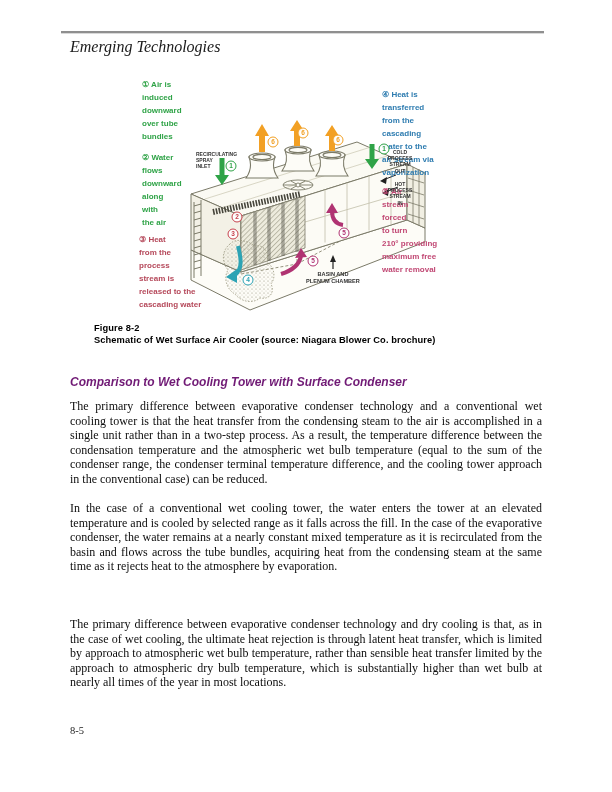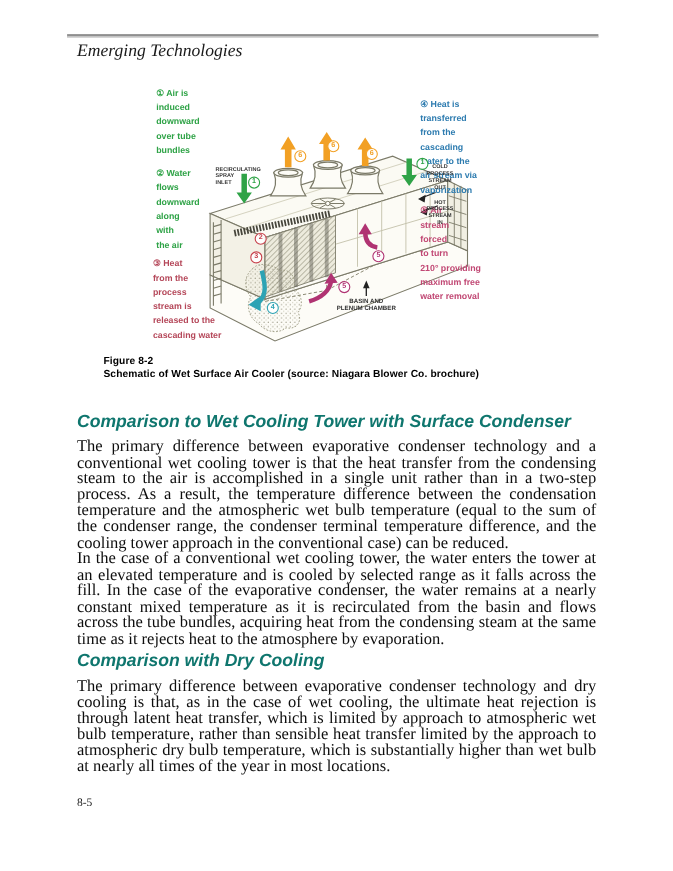--- a/index.html
+++ b/index.html
@@ -18,22 +18,22 @@
       font-family:"Liberation Sans",sans-serif;font-weight:700;font-size:6.5px;line-height:1;
       display:flex;align-items:center;justify-content:center;transform:translate(-50%,-50%);box-sizing:border-box;}
   .mk-green{color:#2FA347;border-color:#2FA347;}
   .mk-red{color:#C7424C;border-color:#C7424C;}
   .mk-teal{color:#2DA3B4;border-color:#2DA3B4;}
   .mk-magenta{color:#B03372;border-color:#B03372;}
   .mk-orange{color:#F2A024;border-color:#F2A024;}
   .caption{position:absolute;left:94px;top:323px;font-family:"Liberation Sans",sans-serif;
            font-weight:700;font-size:9.3px;line-height:11.5px;color:#000;letter-spacing:.1px;}
   .h-sec{position:absolute;left:70px;font-family:"Liberation Sans",sans-serif;font-weight:700;
-         font-style:italic;font-size:16px;color:#0f766e;}
-  .para{position:absolute;left:70px;width:472px;font-size:15px;line-height:14.6px;text-align:justify;color:#0d0d0d;}
+         font-style:italic;font-size:12px;color:#701a75;}
+  .para{position:absolute;left:70px;width:472px;font-size:12px;line-height:14.6px;text-align:justify;color:#0d0d0d;}
   .pagenum{position:absolute;left:70px;top:725px;font-size:10.5px;color:#1a1a1a;}
 </style>
 </head>
 <body>
 
 <div class="page">
 
   <div class="rule"></div>
   <div class="running">Emerging Technologies</div>
 
@@ -231,17 +231,16 @@
 
   <div class="caption">
     <div>Figure 8-2</div>
     <div>Schematic of Wet Surface Air Cooler (source: Niagara Blower Co. brochure)</div>
   </div>
 
   <div class="h-sec" style="top:375px;">Comparison to Wet Cooling Tower with Surface Condenser</div>
   <div class="para" style="top:399px;">The primary difference between evaporative condenser technology and a conventional wet cooling tower is that the heat transfer from the condensing steam to the air is accomplished in a single unit rather than in a two-step process. As a result, the temperature difference between the condensation temperature and the atmospheric wet bulb temperature (equal to the sum of the condenser range, the condenser terminal temperature difference, and the cooling tower approach in the conventional case) can be reduced.</div>
   <div class="para" style="top:501px;">In the case of a conventional wet cooling tower, the water enters the tower at an elevated temperature and is cooled by selected range as it falls across the fill. In the case of the evaporative condenser, the water remains at a nearly constant mixed temperature as it is recirculated from the basin and flows across the tube bundles, acquiring heat from the condensing steam at the same time as it rejects heat to the atmosphere by evaporation.</div>
 
-  <div class="h-sec" style="top:592px;">Comparison with Dry Cooling</div>
   <div class="para" style="top:617px;">The primary difference between evaporative condenser technology and dry cooling is that, as in the case of wet cooling, the ultimate heat rejection is through latent heat transfer, which is limited by approach to atmospheric wet bulb temperature, rather than sensible heat transfer limited by the approach to atmospheric dry bulb temperature, which is substantially higher than wet bulb at nearly all times of the year in most locations.</div>
 
   <div class="pagenum">8-5</div>
 </div>
 
 </body></html>

